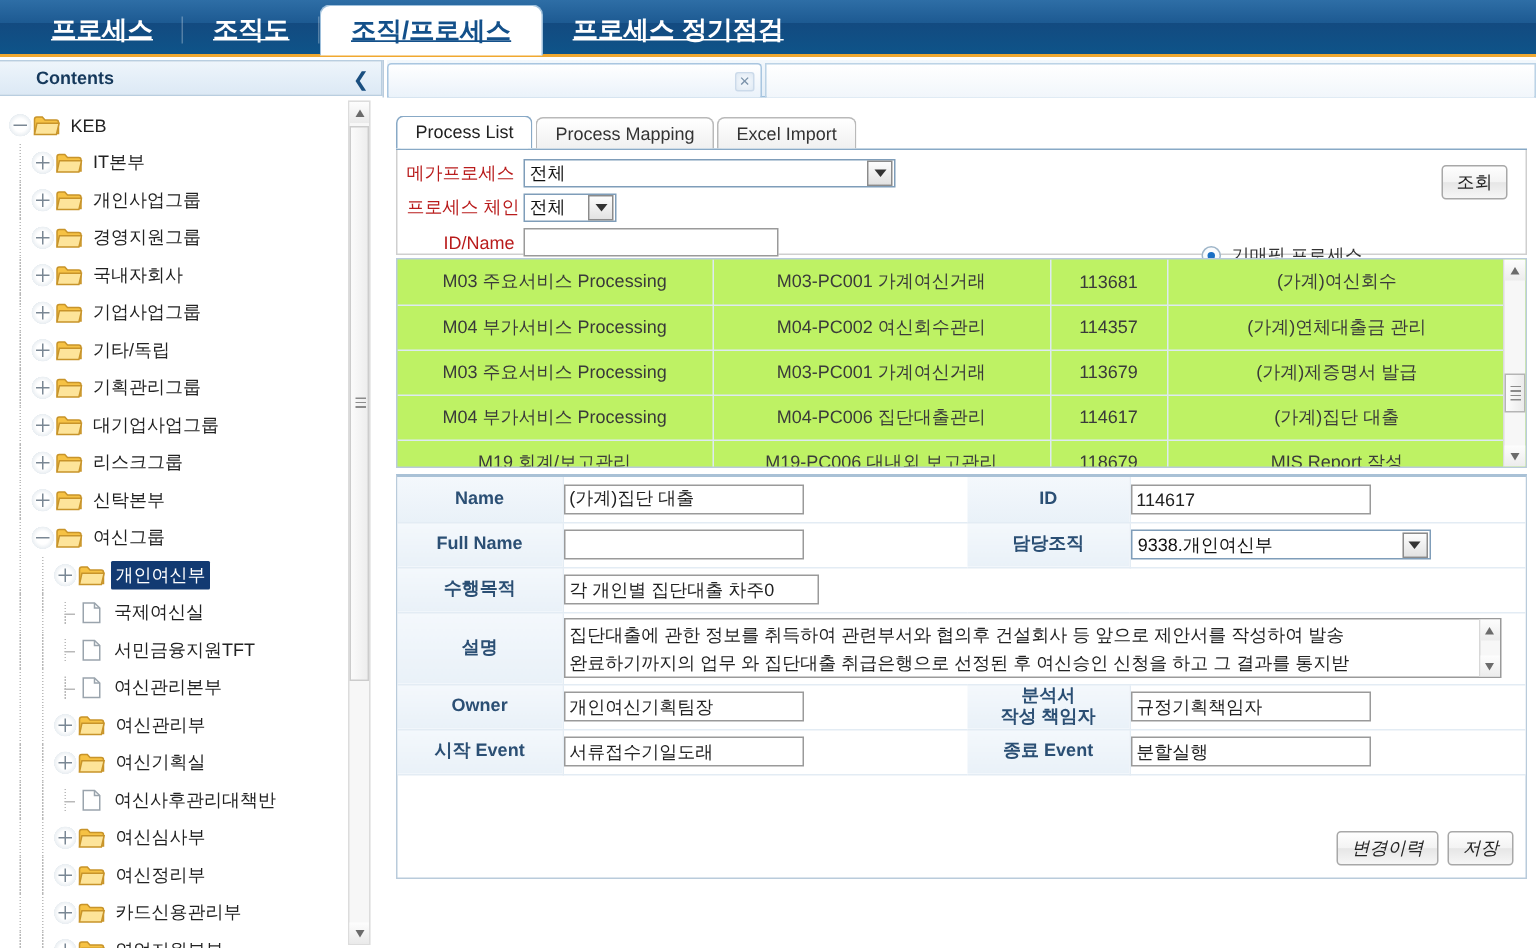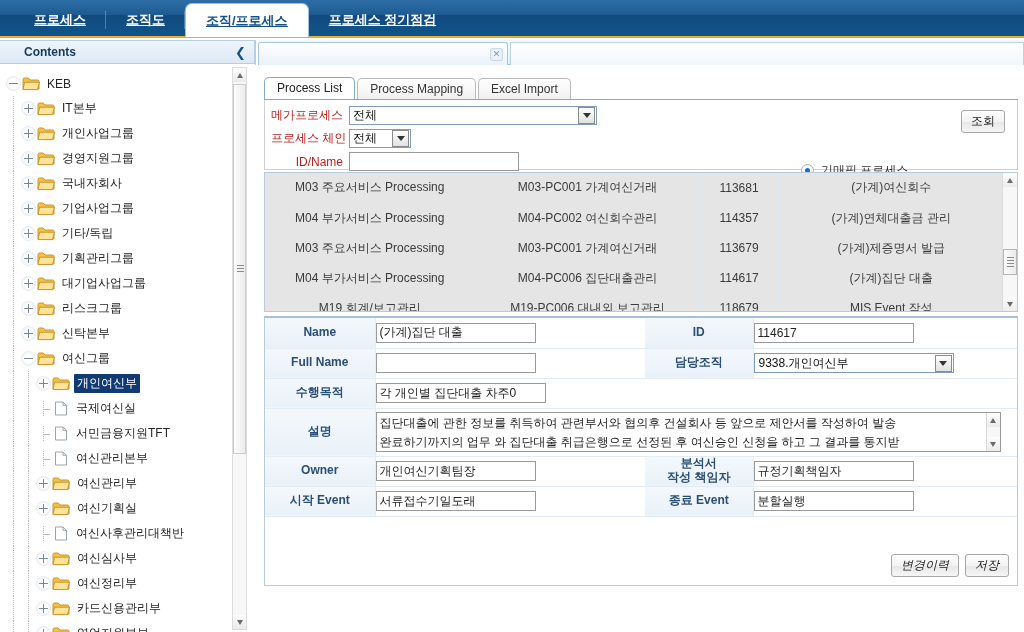--- a/index.html
+++ b/index.html
@@ -18,21 +18,21 @@
   .topbar {
     position: absolute; left: 0; top: 0; width: 1024px; height: 38px;
     background: linear-gradient(to bottom, #2e6ea6 0%, #1d5a92 42%, #134a80 43%, #0e5489 100%);
     border-bottom: 2px solid #f0a830;
     display: flex; align-items: flex-end;
     padding-left: 14px;
   }
   .nav-tab {
     height: 32px; line-height: 32px;
     padding: 0 20px;
-    font-size: 13px; font-weight: bold;
+    font-size: 17px; font-weight: bold;
     color: #ffffff;
     position: relative;
     cursor: pointer;
     white-space: nowrap;
   }
   .nav-tab .lbl { text-decoration: underline; }
   .nav-tab.sep::after {
     content: ""; position: absolute; right: 0; top: 7px;
     width: 1px; height: 18px; background: rgba(255,255,255,0.28);
   }
@@ -242,21 +242,21 @@
     border: 1px solid #a8a8a8; border-radius: 3px;
     display:flex;align-items:center;justify-content:center;
     cursor:pointer; white-space:nowrap;
   }
   #query-btn { position:absolute; right: 12px; top: 10px; }
 
   
   .grid {
     position: absolute; left: 6px; top: 132px; width: 754px; height: 140px;
     border: 1px solid #b9cbdb;
-    background: #e5e5e5; overflow: hidden;
+    background: #bef264; overflow: hidden;
   }
   .grid table { border-collapse: collapse; width: 739px; table-layout: fixed; }
   .grid td {
     height: 30px;
     border-bottom: 1px solid #dde9f2;
     border-right: 1px solid #dde9f2;
     font-size: 12px; color: #3a3a3a;
     text-align: center;
     padding: 0 4px;
     white-space: nowrap; overflow: hidden; text-overflow: ellipsis;
@@ -722,21 +722,21 @@
             <tr>
               <td>M04 부가서비스 Processing</td>
               <td>M04-PC006 집단대출관리</td>
               <td>114617</td>
               <td>(가계)집단 대출</td>
             </tr>
             <tr>
               <td>M19 회계/보고관리</td>
               <td>M19-PC006 대내외 보고관리</td>
               <td>118679</td>
-              <td>MIS Event 작성</td>
+              <td>MIS Report 작성</td>
             </tr>
           </tbody>
       </table>
       <div class="gscroll">
         <div class="arrow-up">
             <span class="tri up"></span>
           </div>
         <div class="thumb">
             <span class="grip"></span>
           </div>

